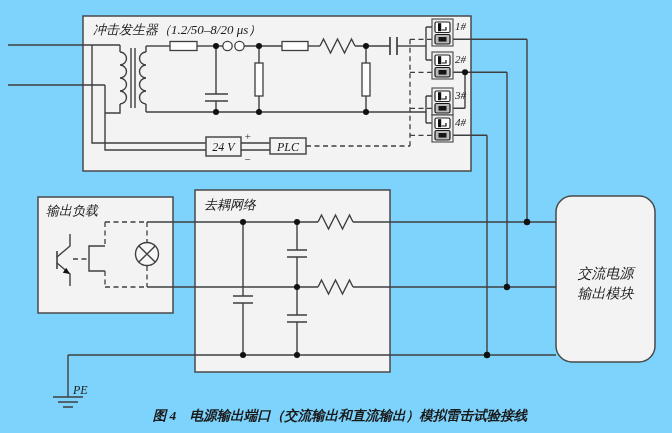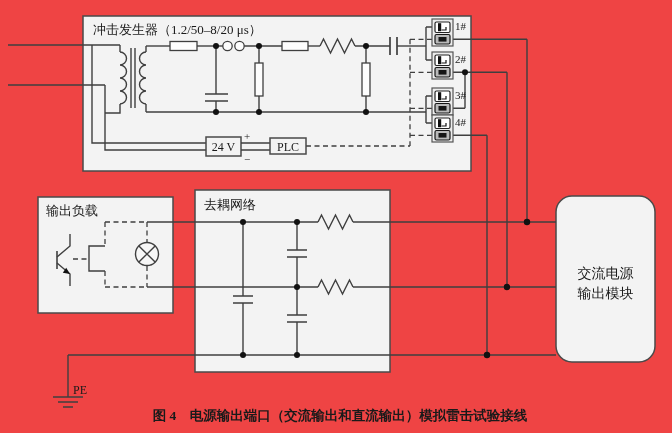--- a/index.html
+++ b/index.html
@@ -1,16 +1,16 @@
 <!DOCTYPE html>
 <html><head>
 <meta charset="utf-8">
 <style>
   html,body{margin:0;padding:0;background:#ffffff;}
-  .page{width:672px;height:433px;position:relative;background:#ef4444;overflow:hidden;}
+  .page{width:672px;height:433px;position:relative;background:#7dd3fc;overflow:hidden;font-style:italic;}
   svg{display:block;}
   svg text{font-family:"Liberation Serif","DejaVu Serif",serif;fill:#1a1a1a;}
   .wire{stroke:#3f3f3f;stroke-width:1.4;fill:none;}
   .wire2{stroke:#3f3f3f;stroke-width:1.6;fill:none;}
   .dashed{stroke:#3f3f3f;stroke-width:1.3;fill:none;stroke-dasharray:5 3.5;}
   .boxfill{fill:#f3f3f3;stroke:#4a4a4a;stroke-width:1.5;}
   .comp{fill:#fdfdfd;stroke:#3f3f3f;stroke-width:1.3;}
   .plate{stroke:#3f3f3f;stroke-width:1.7;fill:none;}
   .dot{fill:#111111;stroke:none;}
   .cn-title{font-size:13px;}

